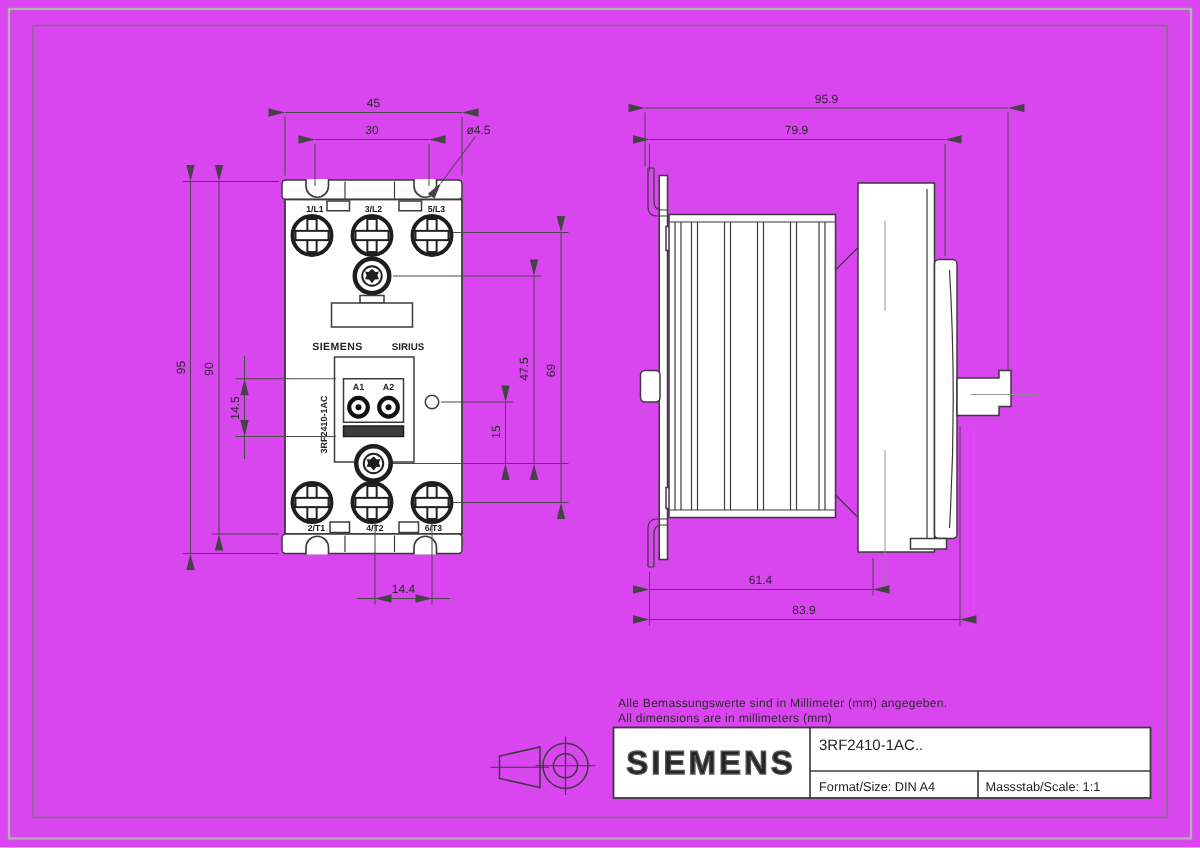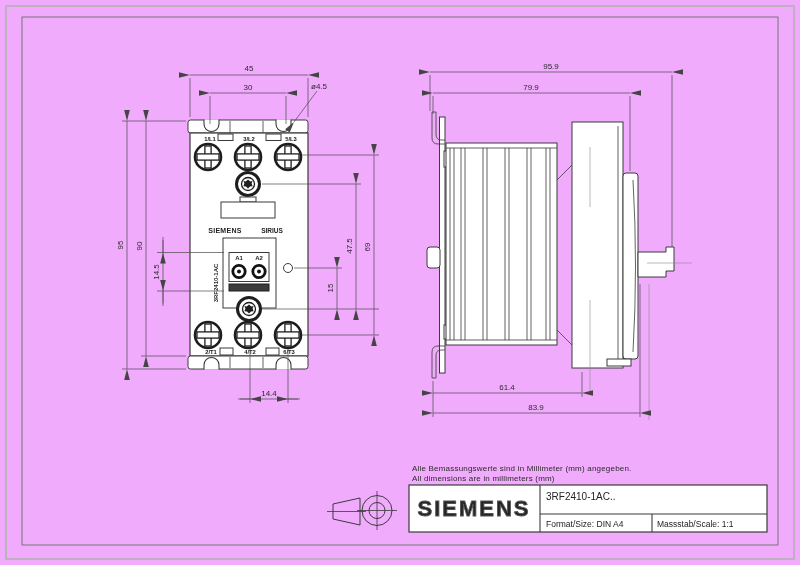--- a/index.html
+++ b/index.html
@@ -1,16 +1,16 @@
 <!DOCTYPE html>
 <html><head>
 <meta charset="utf-8">
 <style>
   html,body{margin:0;padding:0;background:#fff}
-  .page{position:relative;width:800px;height:565px;background:#f0abfc;font-family:"Liberation Sans",sans-serif}
+  .page{position:relative;width:800px;height:565px;background:#d946ef;font-family:"Liberation Sans",sans-serif}
   svg text{font-family:"Liberation Sans",sans-serif;fill:#242424}
   .o{fill:#fff;stroke:#3b3b3b;stroke-width:1.2}
   .o1{fill:#fff;stroke:#3b3b3b;stroke-width:1}
   .nf{fill:none;stroke:#3b3b3b;stroke-width:1.1}
   .thin{fill:none;stroke:#3b3b3b;stroke-width:.8}
   .ext{fill:none;stroke:#4a4a4a;stroke-width:.7}
   .dim{fill:none;stroke:#4a4a4a;stroke-width:.7}
   .cl{fill:none;stroke:#8a8a8a;stroke-width:.6}
   .dimtxt{font-size:8px;fill:#2b2b2b}
   .lbl{font-size:5.8px;font-weight:bold;fill:#161616}

